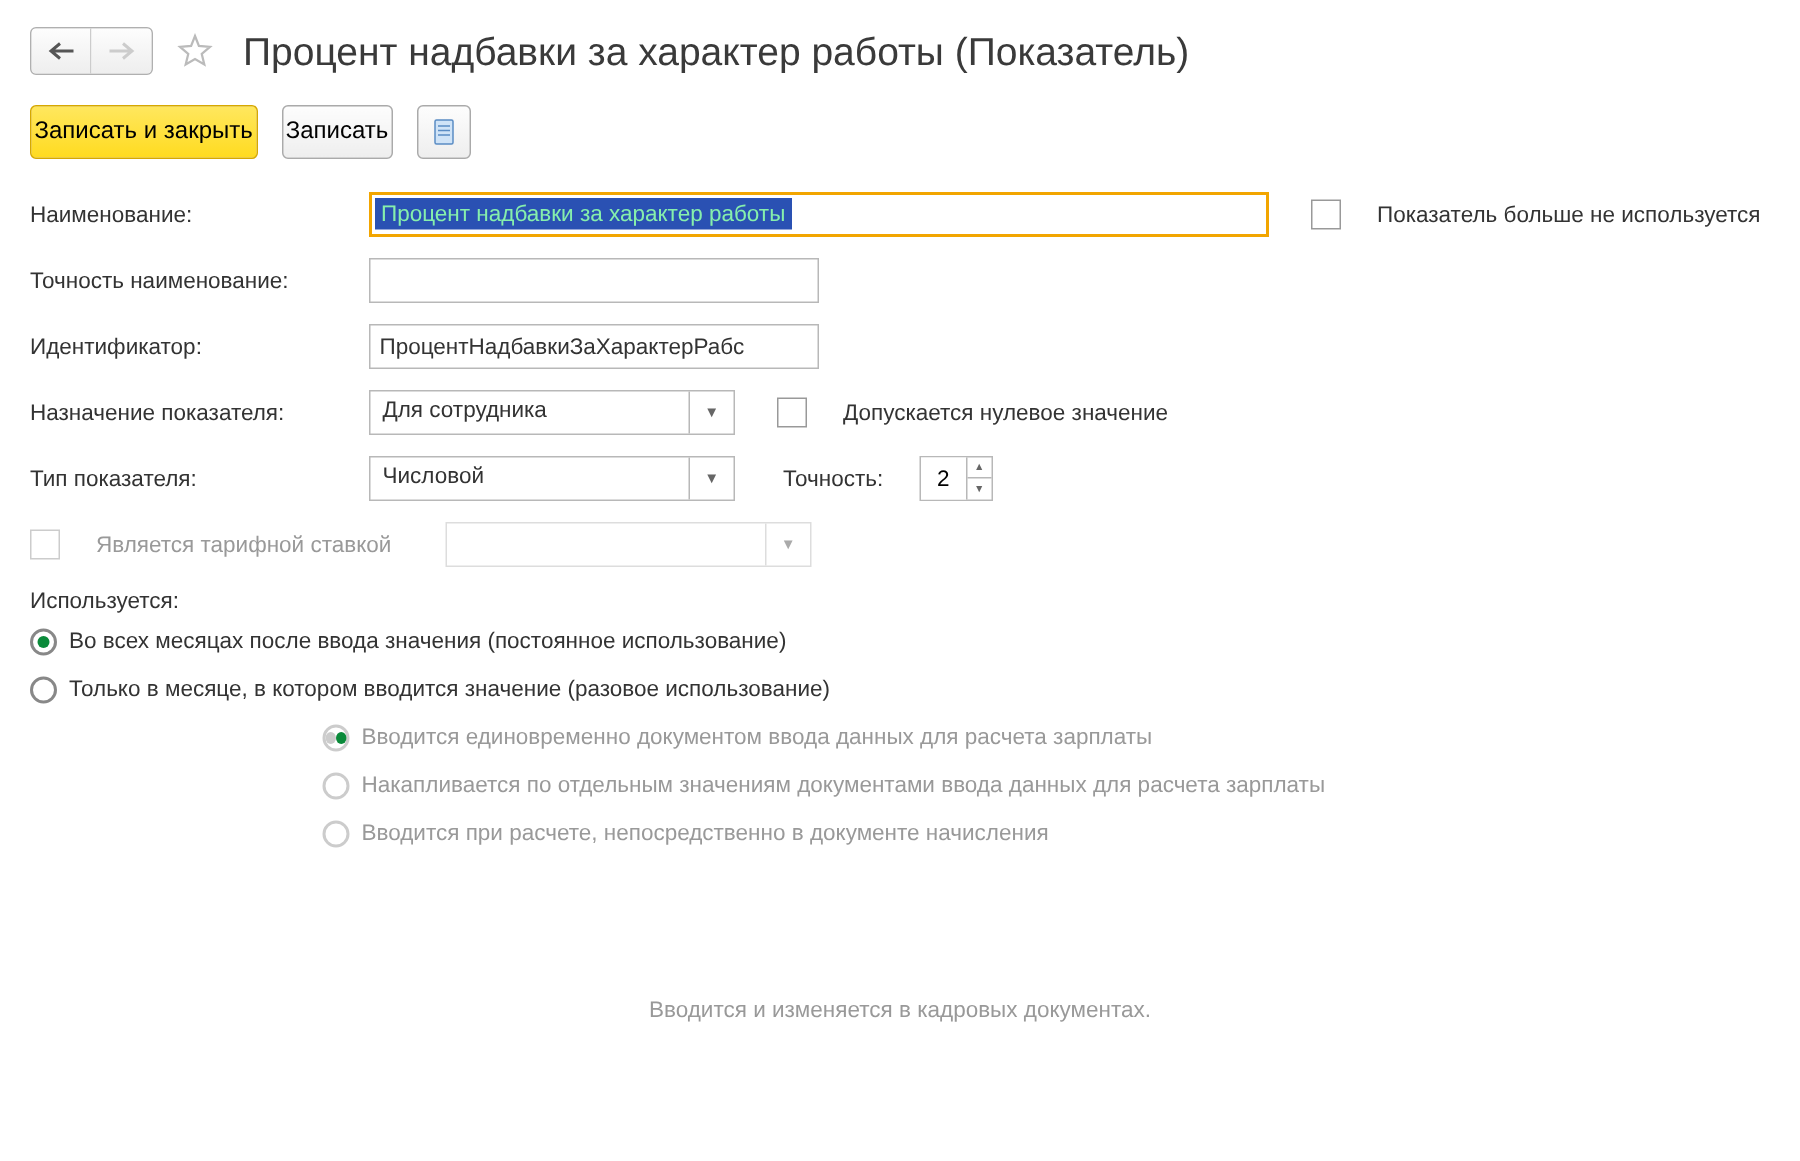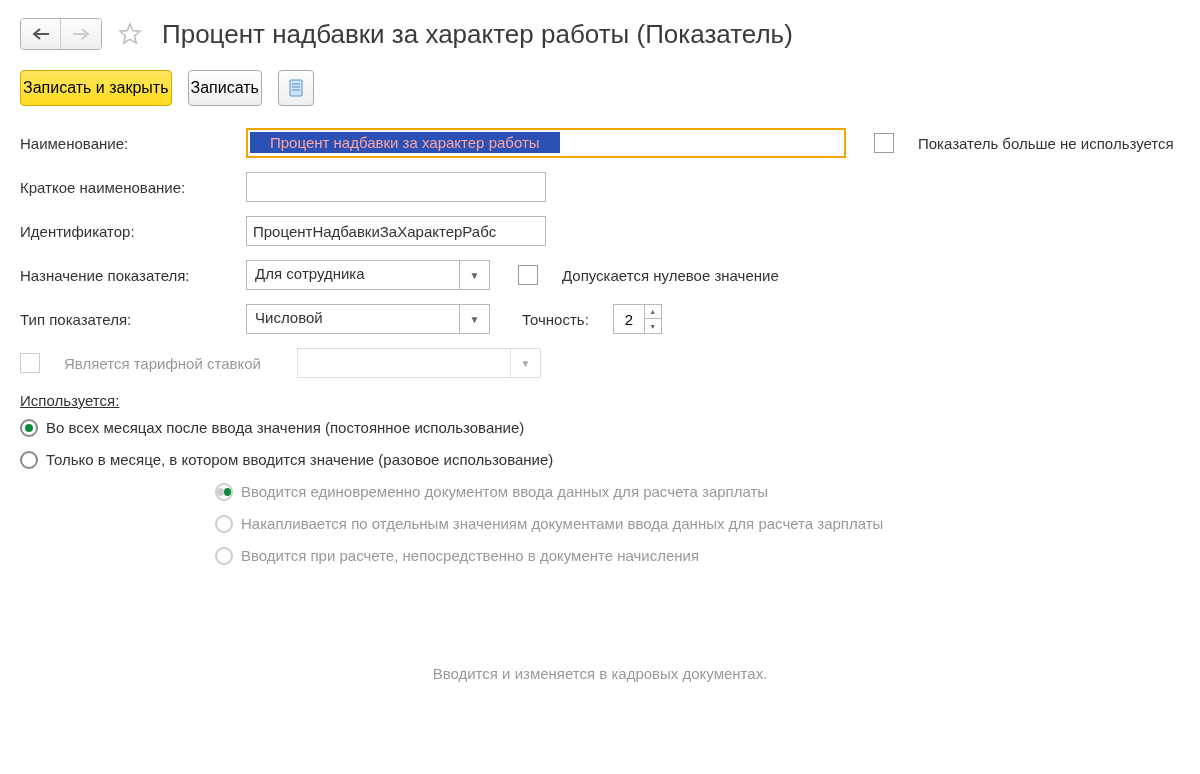--- a/index.html
+++ b/index.html
@@ -90,22 +90,22 @@
   color: #333;
 }
 .field-name {
   width: 600px;
   border: 2px solid #f2a500;
   color: #fff;
   padding: 2px;
 }
 .field-name .sel {
   background: #2a51b3;
-  color: #fca5a5;
-  padding: 2px 20px;
+  color: #86efac;
+  padding: 2px 4px;
   display: inline-block;
 }
 .field-short { width: 300px; }
 .field-ident { width: 300px; }
 .checkbox {
   width: 20px;
   height: 20px;
   border: 1px solid #999;
   display: inline-block;
   vertical-align: middle;
@@ -197,21 +197,21 @@
 </div>
 
 <div class="form-row">
   <div class="label-col">Наименование:</div>
   <div class="field field-name"><span class="sel">Процент надбавки за характер работы</span></div>
   <span class="checkbox gap-after"></span>
   <span style="margin-left:8px;">Показатель больше не используется</span>
 </div>
 
 <div class="form-row">
-  <div class="label-col">Краткое наименование:</div>
+  <div class="label-col">Точность наименование:</div>
   <input class="field field-short" value="" style="">
 </div>
 
 <div class="form-row">
   <div class="label-col">Идентификатор:</div>
   <input class="field field-ident" value="ПроцентНадбавкиЗаХарактерРабс" style="">
 </div>
 
 <div class="form-row">
   <div class="label-col">Назначение показателя:</div>
@@ -241,21 +241,21 @@
 
 <div class="form-row">
   <span class="checkbox disabled"></span>
   <span class="disabled-label" style="margin-left:8px;margin-right:20px;">Является тарифной ставкой</span>
   <div class="dropdown disabled">
     <div class="dropdown-text"></div>
     <div class="dropdown-arrow">▼</div>
   </div>
 </div>
 
-<div style="margin-bottom:10px;margin-top:0;text-decoration:underline;">Используется:</div>
+<div style="margin-bottom:10px;margin-top:0;">Используется:</div>
 
 <div class="radio-row">
   <span class="radio selected"></span>
   <span>Во всех месяцах после ввода значения (постоянное использование)</span>
 </div>
 
 <div class="radio-row">
   <span class="radio"></span>
   <span>Только в месяце, в котором вводится значение (разовое использование)</span>
 </div>

